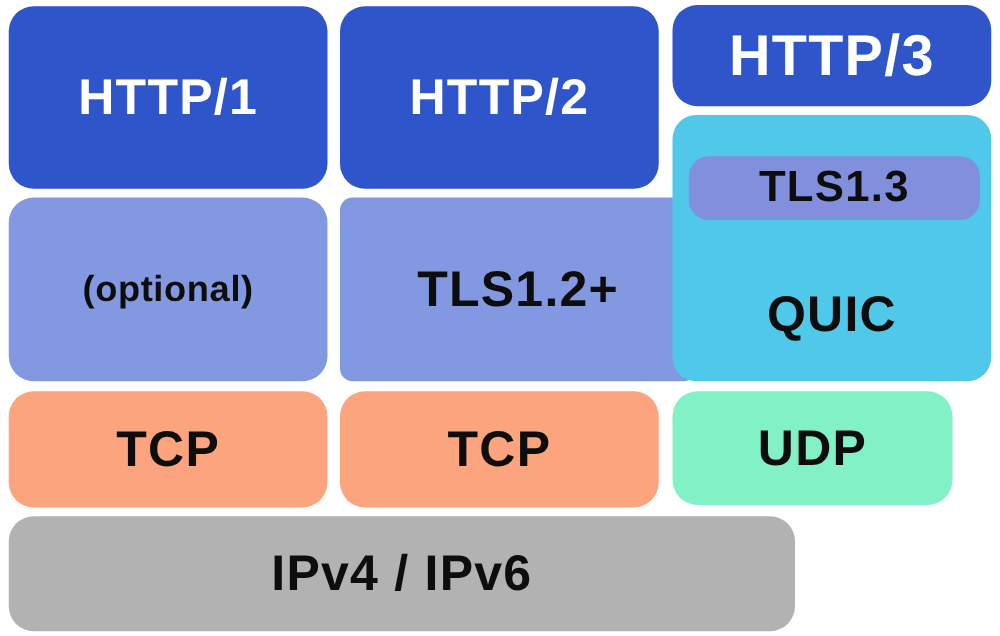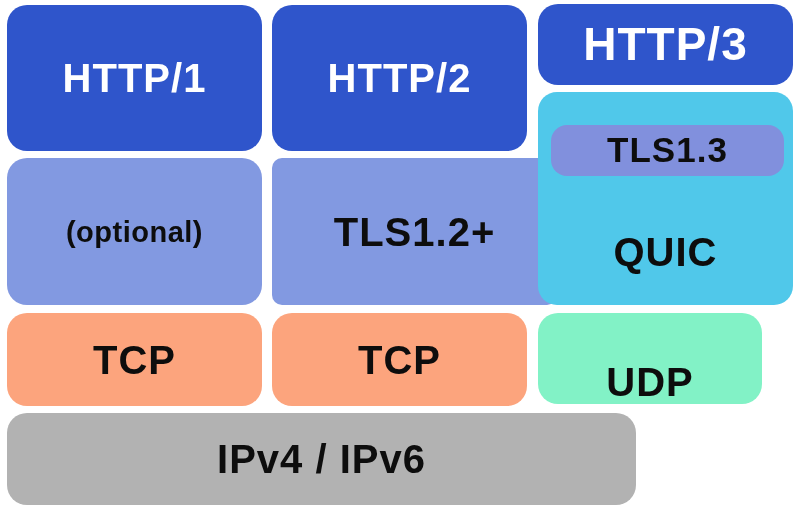--- a/index.html
+++ b/index.html
@@ -58,21 +58,21 @@
     position: absolute; left: 13px; top: 33px; width: 233px; height: 51px;
     background: var(--tls13-periwinkle); border-radius: 16px;
     display: flex; align-items: center; justify-content: center;
     font-size: 35px; font-weight: 600; letter-spacing: 1px; color: var(--text-dark);
   }
   .quic-label {
     position: absolute; left: 0; right: 0; top: 138px;
     text-align: center; font-size: 40px; font-weight: 600;
     letter-spacing: 1px; color: var(--text-dark);
   }
-  #b-udp    { left: 538px; top: 313px; width: 224px; height: 91px;  background: var(--udp-mint); justify-content: flex-end; }
+  #b-udp    { left: 538px; top: 313px; width: 224px; height: 91px;  background: var(--udp-mint); }
 
   
   #b-ip     { left: 7px;   top: 413px; width: 629px; height: 92px;  background: var(--ip-gray); }
 
   .sublabel {
     font-size: 29px;
     letter-spacing: 0.5px;
     margin-top: 2px;
   }
 </style>

